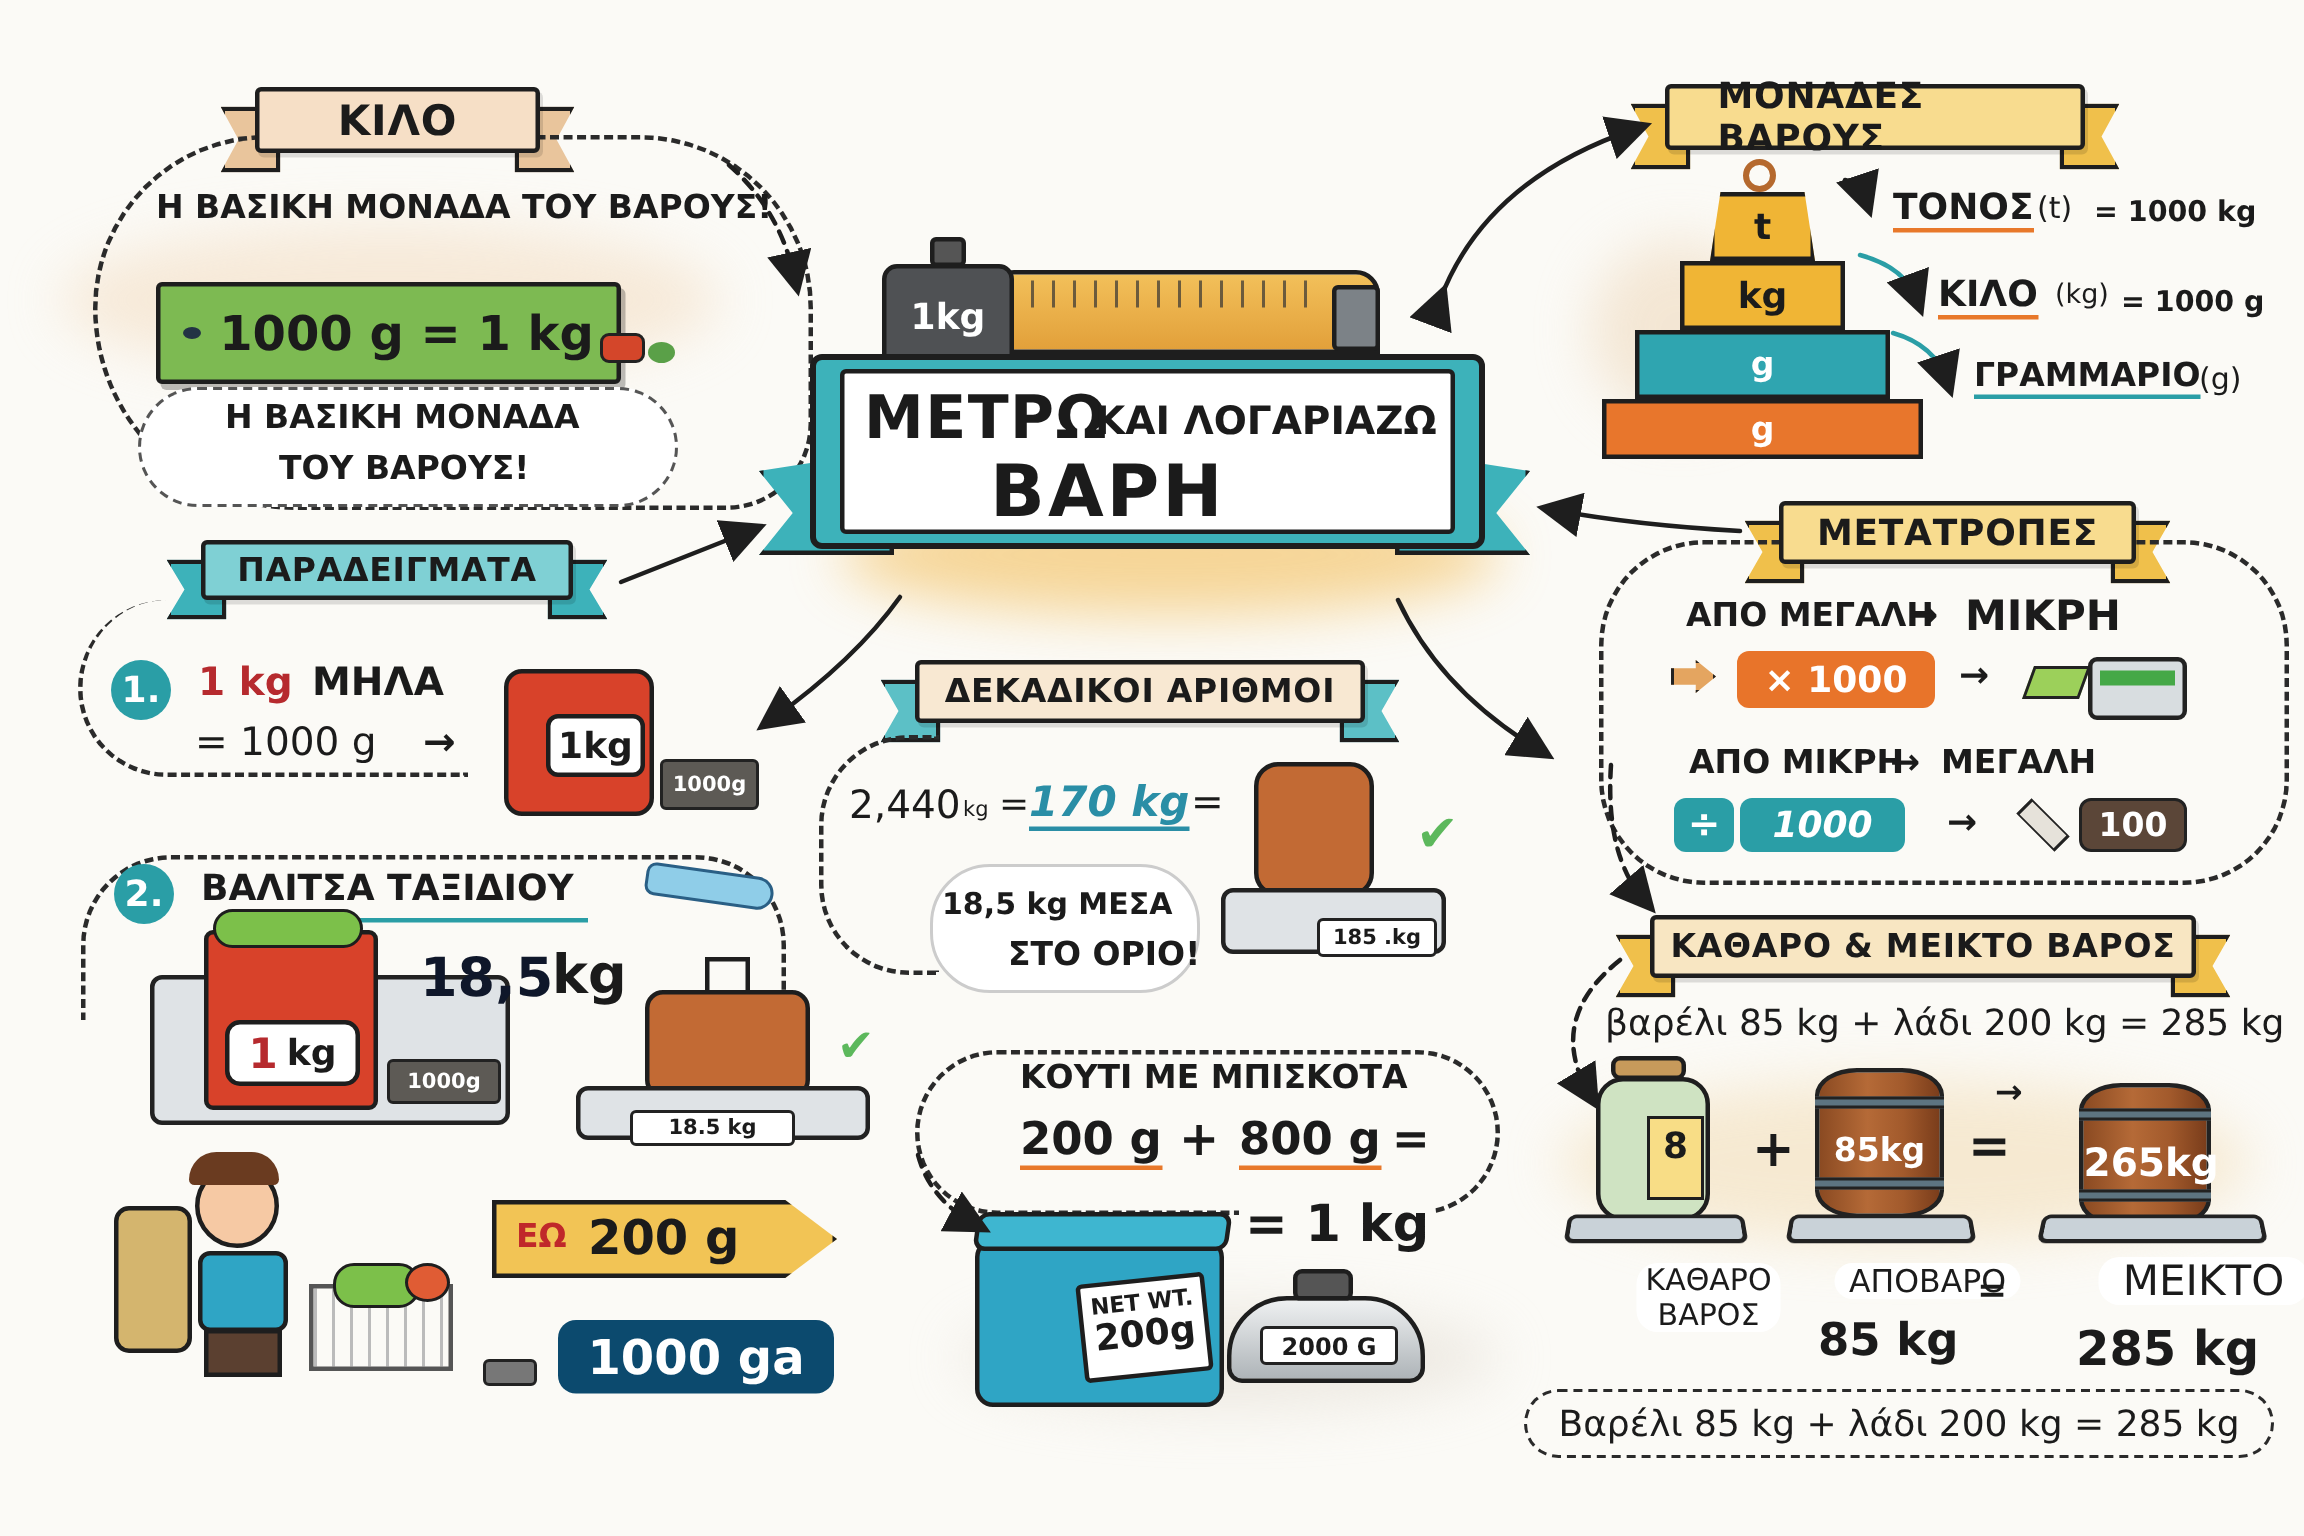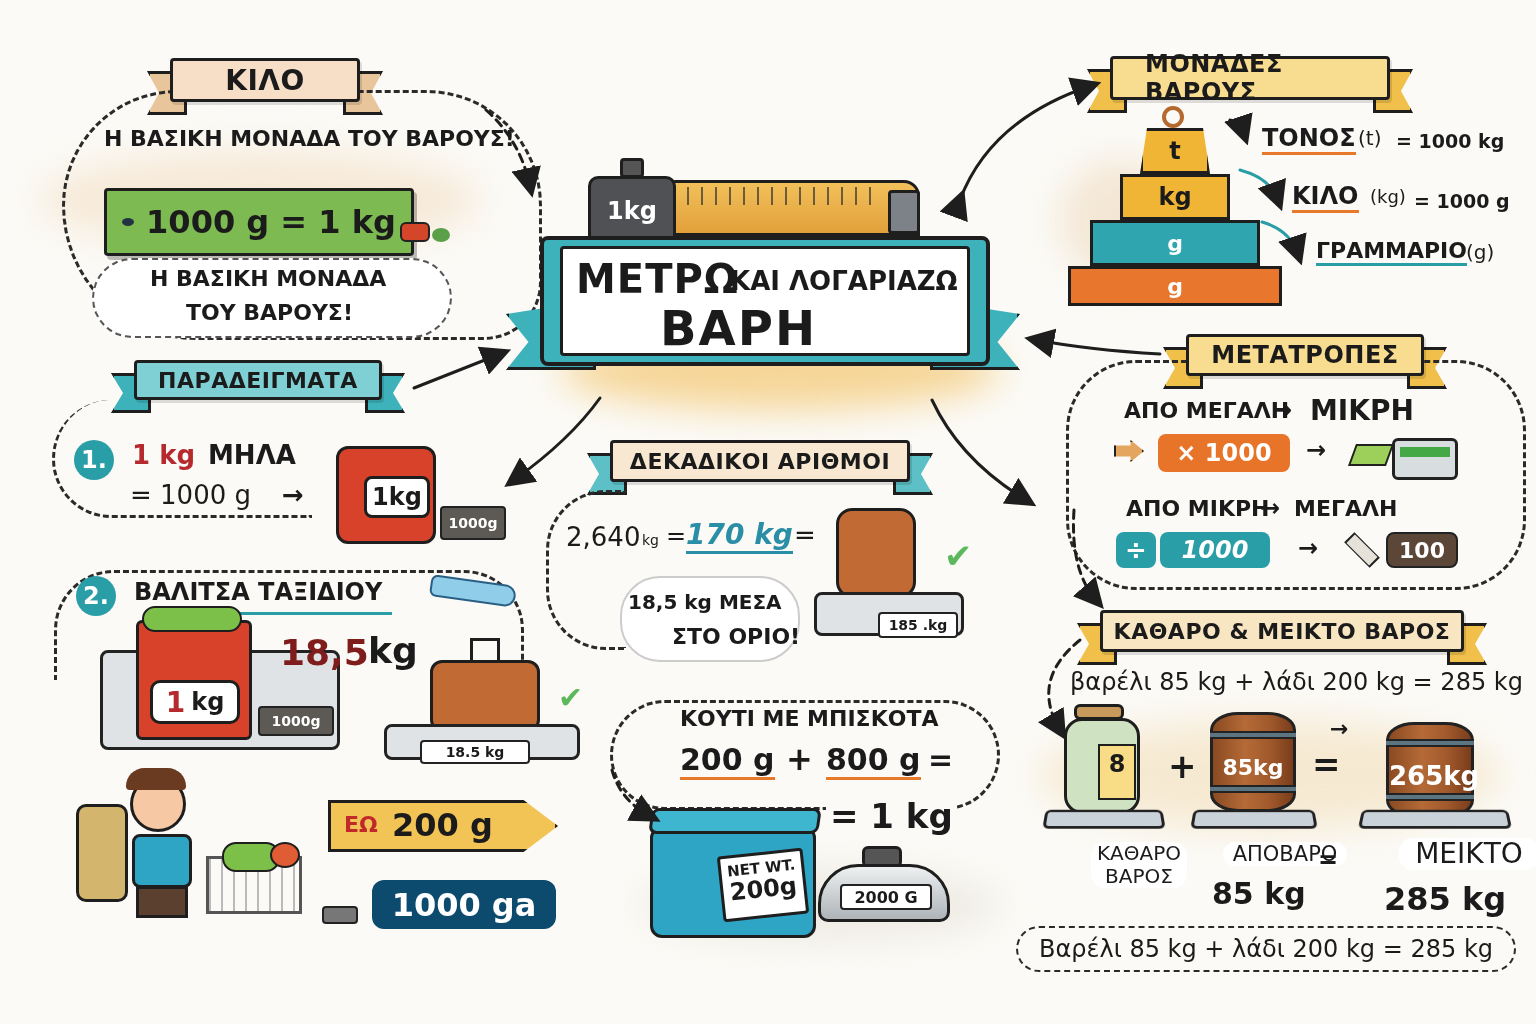--- a/index.html
+++ b/index.html
@@ -144,21 +144,21 @@
   <div class="abs" style="left:430px;top:580px;width:86px;height:22px;background:#8fcde8;border:2px solid #2a5f85;border-radius:12px 20px 20px 12px;transform:rotate(8deg);"></div>
   <div class="abs" style="left:232px;top:612px;width:160px;height:3px;background:#2a9ea6;"></div>
   <div class="scale" style="left:100px;top:650px;width:240px;height:100px;"></div>
   <div class="abs" style="left:136px;top:620px;width:116px;height:120px;background:#d8422a;border:3px solid #1e1e1e;border-radius:6px;"></div>
   <div class="abs" style="left:142px;top:606px;width:100px;height:26px;background:#7cc04a;border-radius:14px;border:2px solid #1e1e1e;"></div>
   <div class="abs" style="left:150px;top:680px;width:90px;height:44px;background:#fff;border:3px solid #1e1e1e;border-radius:10px;display:flex;align-items:center;justify-content:center;gap:6px;">
     <span style="font-size:28px;font-weight:bold;color:#b62a2e;">1</span>
     <span style="font-size:24px;font-weight:bold;">kg</span>
   </div>
   <div class="lcd lcd-dark" style="left:258px;top:706px;width:76px;height:30px;">1000g</div>
-  <div class="txt" style="left:280px;top:632px;font-size:36px;color:#7f1d1d;">18,5</div>
+  <div class="txt" style="left:280px;top:632px;font-size:36px;color:#0f172a;">18,5</div>
   <div class="txt" style="left:368px;top:630px;font-size:36px;">kg</div>
   <div class="abs" style="left:430px;top:660px;width:110px;height:72px;background:#c26a34;border:3px solid #1e1e1e;border-radius:12px;"></div>
   <div class="abs" style="left:470px;top:638px;width:30px;height:24px;border:3px solid #1e1e1e;border-bottom:none;"></div>
   <div class="scale" style="left:384px;top:724px;width:196px;height:36px;"></div>
   <div class="lcd" style="left:420px;top:740px;width:110px;height:24px;">18.5 kg</div>
   <div class="txt" style="left:558px;top:680px;font-size:30px;color:#5cb85c;">✔</div>
 
   <div class="abs" style="left:76px;top:804px;width:52px;height:98px;background:#d4b56e;border:3px solid #1e1e1e;border-radius:10px;"></div>
   <div class="abs" style="left:130px;top:776px;width:56px;height:56px;background:#f6c9a4;border:3px solid #1e1e1e;border-radius:50%;"></div>
   <div class="abs" style="left:126px;top:768px;width:60px;height:22px;background:#6a3b20;border-radius:30px 30px 6px 6px;"></div>
@@ -171,21 +171,21 @@
 
   <div class="abs" style="left:328px;top:800px;width:230px;height:52px;background:#f2c455;border:3px solid #1e1e1e;clip-path:polygon(0 0,85% 0,100% 50%,85% 100%,0 100%);"></div>
   <div class="txt" style="left:344px;top:812px;font-size:22px;color:#c0282a;">ΕΩ</div>
   <div class="txt" style="left:392px;top:806px;font-size:32px;">200 g</div>
   <div class="pill" style="left:372px;top:880px;width:184px;height:49px;background:#0c4a6e;border-radius:12px;font-size:32px;">1000 ga</div>
 </section>
 
 <section>
   <div class="ribbon r-cream" style="left:610px;top:440px;width:300px;height:42px;font-size:22px;">ΔΕΚΑΔΙΚΟΙ ΑΡΙΘΜΟΙ</div>
   <div class="dash" style="left:546px;top:490px;width:80px;height:160px;border-right:none;border-radius:60px 0 0 60px;"></div>
-  <div class="txt" style="left:566px;top:522px;font-size:26px;font-weight:normal;">2,640</div>
+  <div class="txt" style="left:566px;top:522px;font-size:26px;font-weight:normal;">2,440</div>
   <div class="txt" style="left:642px;top:532px;font-size:14px;font-weight:normal;">kg</div>
   <div class="txt" style="left:666px;top:522px;font-size:24px;font-weight:normal;">=</div>
   <div class="txt" style="left:686px;top:518px;font-size:28px;color:#2a8ea6;border-bottom:3px solid #2a8ea6;font-style:italic;">170 kg</div>
   <div class="txt" style="left:794px;top:520px;font-size:26px;font-weight:normal;">=</div>
   <div class="abs" style="left:620px;top:576px;width:180px;height:86px;background:#fff;border:2px solid #ccc;border-radius:40px;"></div>
   <div class="txt" style="left:628px;top:590px;font-size:20px;">18,5 kg ΜΕΣΑ</div>
   <div class="txt" style="left:672px;top:624px;font-size:22px;">ΣΤΟ ΟΡΙΟ!</div>
   <div class="abs" style="left:836px;top:508px;width:80px;height:90px;background:#c26a34;border:3px solid #1e1e1e;border-radius:16px;"></div>
   <div class="scale" style="left:814px;top:592px;width:150px;height:44px;"></div>
   <div class="lcd" style="left:878px;top:612px;width:80px;height:26px;">185 .kg</div>

